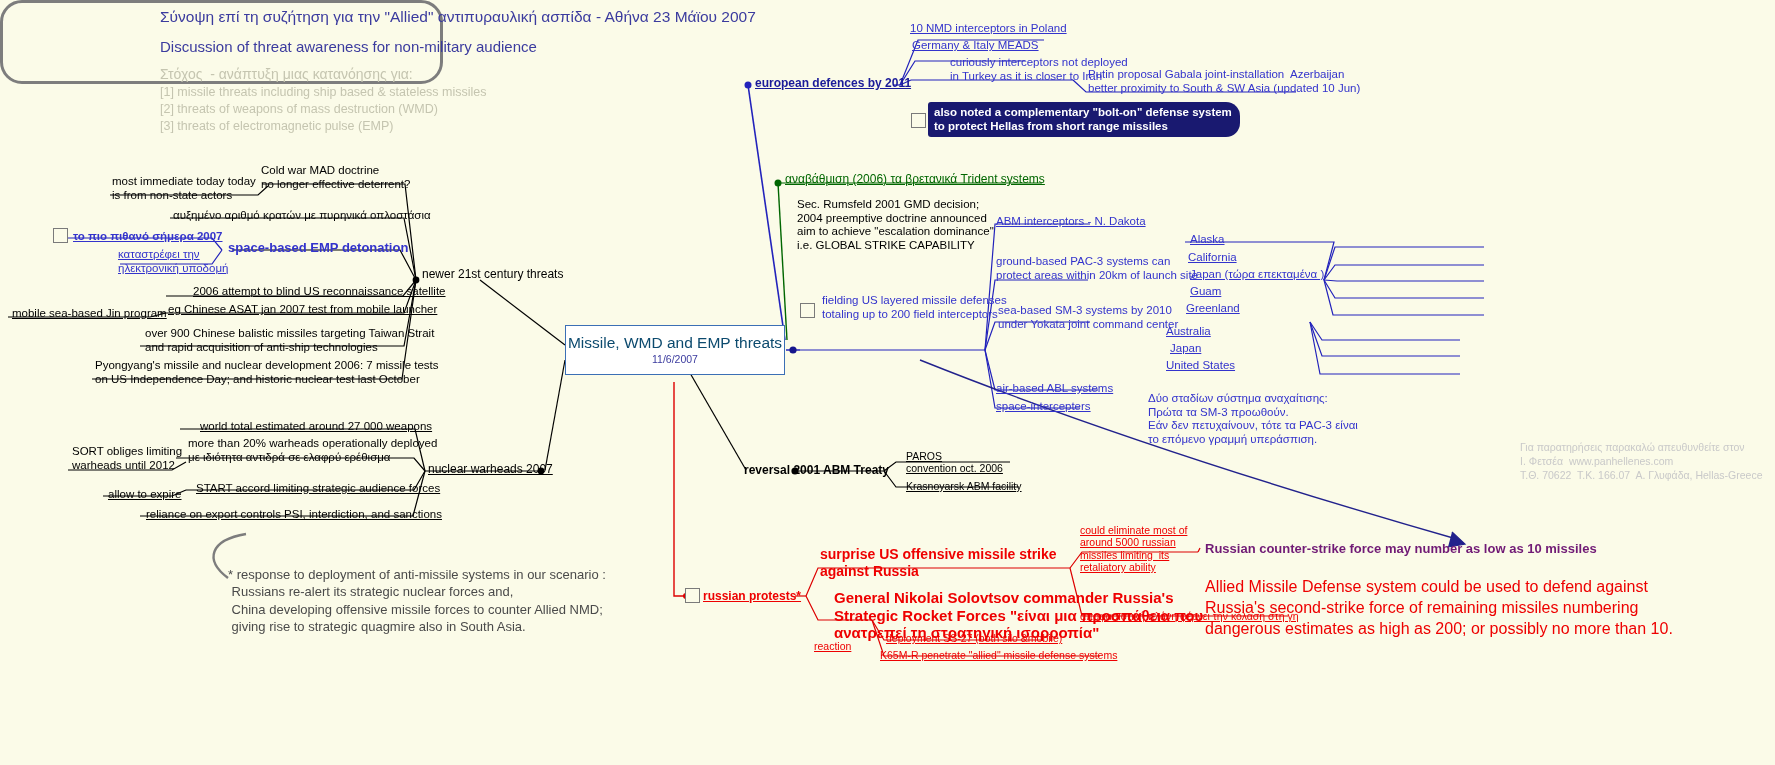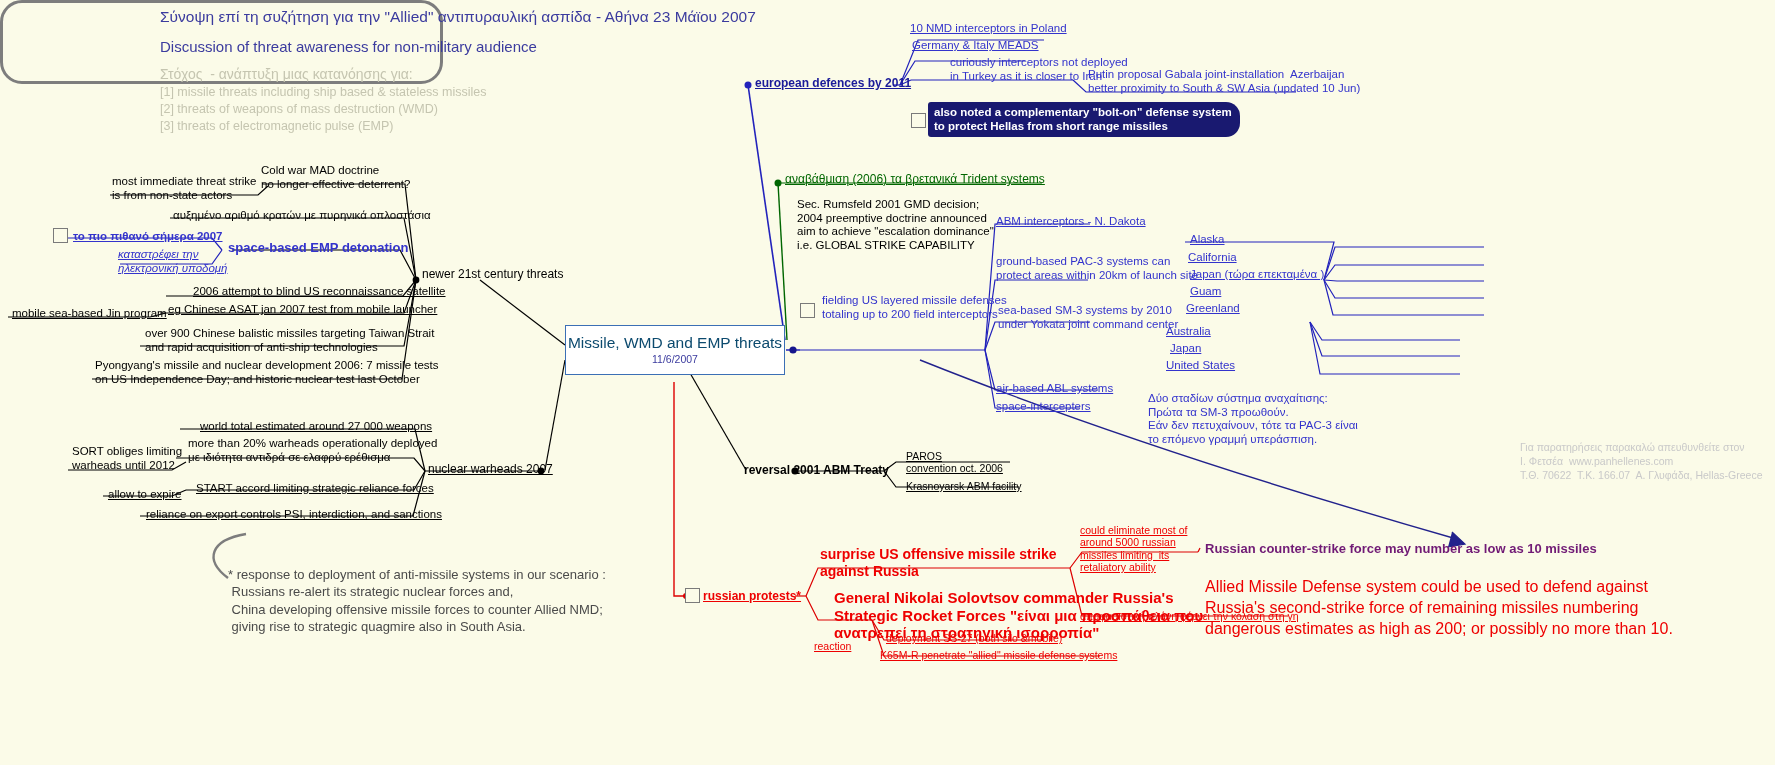--- a/index.html
+++ b/index.html
@@ -220,45 +220,45 @@
   <div class="node fs11 blue u" style="left:1166px;top:359px;">United States</div>
 
   <div class="node fs11 blue" style="left:1148px;top:392px;">Δύο σταδίων σύστημα αναχαίτισης:
 Πρώτα τα SM-3 προωθούν.
 Εάν δεν πετυχαίνουν, τότε τα PAC-3 είναι
 το επόμενο γραμμή υπεράσπιση.</div>
 
   <div class="node fs12 black" style="left:422px;top:267px;">newer 21st century threats</div>
   <div class="node fs11 black" style="left:261px;top:164px;">Cold war MAD doctrine
 no longer effective deterrent?</div>
-  <div class="node fs11 black" style="left:112px;top:175px;">most immediate threat strike
+  <div class="node fs11 black" style="left:112px;top:175px;">most immediate today today
 is from non-state actors</div>
   <div class="node fs11 black" style="left:173px;top:209px;">αυξημένο αριθμό κρατών με πυρηνικά οπλοστάσια</div>
 
   <div class="chk" style="left:53px;top:228px;"></div>
   <div class="node b fs11 blue u" style="left:73px;top:230px;">το πιο πιθανό σήμερα 2007</div>
   <div class="node b fs13 blue" style="left:228px;top:240px;">space-based EMP detonation</div>
-  <div class="node fs11 blue u" style="left:118px;top:248px;font-style:italic;">καταστρέφει την
+  <div class="node fs11 blue u" style="left:118px;top:248px;">καταστρέφει την
 ηλεκτρονική υποδομή</div>
 
   <div class="node fs11 black u" style="left:193px;top:285px;">2006 attempt to blind US reconnaissance satellite</div>
   <div class="node fs11 black u" style="left:168px;top:303px;">eg Chinese ASAT jan 2007 test from mobile launcher</div>
   <div class="node fs11 black u" style="left:12px;top:307px;">mobile sea-based Jin program</div>
   <div class="node fs11 black" style="left:145px;top:327px;">over 900 Chinese balistic missiles targeting Taiwan Strait
 and rapid acquisition of anti-ship technologies</div>
   <div class="node fs11 black" style="left:95px;top:359px;">Pyongyang's missile and nuclear development 2006: 7 missile tests
 on US Independence Day; and historic nuclear test last October</div>
 
   <div class="node fs12 black u" style="left:428px;top:462px;text-align:right;">nuclear warheads 2007</div>
   <div class="node fs11 black u" style="left:200px;top:420px;">world total estimated around 27 000 weapons</div>
   <div class="node fs11 black" style="left:188px;top:437px;">more than 20% warheads operationally deployed
 με ιδιότητα αντιδρά σε ελαφρύ ερέθισμα</div>
   <div class="node fs11 black" style="left:72px;top:445px;">SORT obliges limiting
 warheads until 2012</div>
-  <div class="node fs11 black u" style="left:196px;top:482px;">START accord limiting strategic reliance forces</div>
+  <div class="node fs11 black u" style="left:196px;top:482px;">START accord limiting strategic audience forces</div>
   <div class="node fs11 black u" style="left:108px;top:488px;">allow to expire</div>
   <div class="node fs11 black u" style="left:146px;top:508px;">reliance on export controls PSI, interdiction, and sanctions</div>
 
   <div class="node b fs12 black" style="left:744px;top:463px;">reversal 2001 ABM Treaty</div>
   <div class="node fs10 black u" style="left:906px;top:450px;">PAROS
 convention oct. 2006</div>
   <div class="node fs10 black u" style="left:906px;top:480px;">Krasnoyarsk ABM facility</div>
 
   <div class="chk" style="left:685px;top:588px;"></div>
   <div class="node b fs12 red u" style="left:703px;top:589px;">russian protests*</div>

